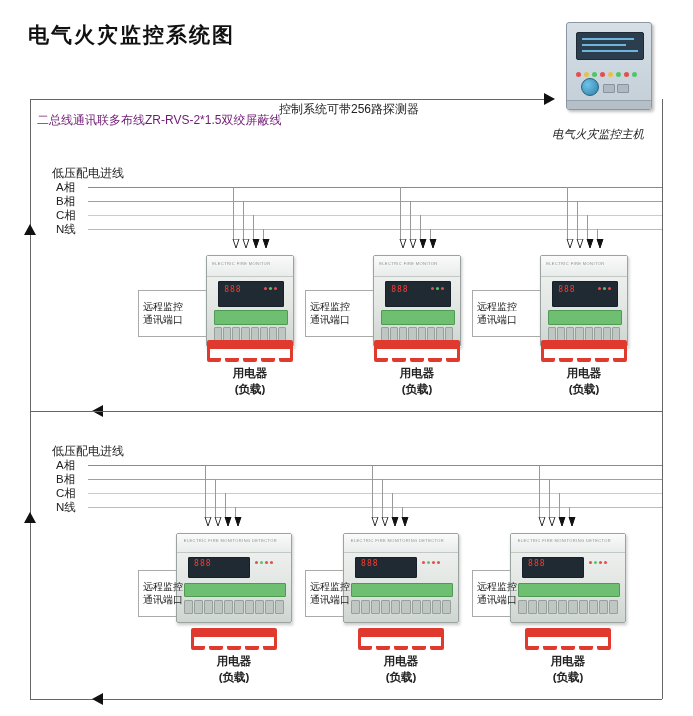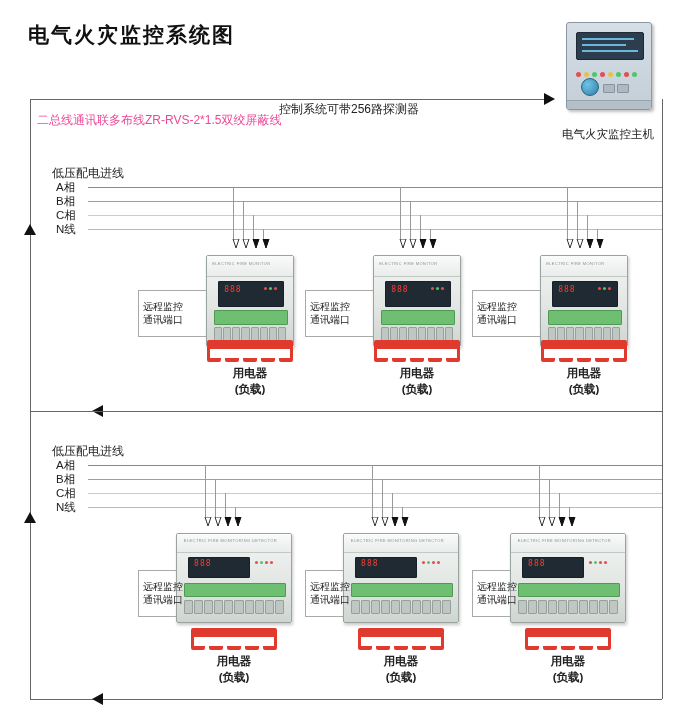--- a/index.html
+++ b/index.html
@@ -31,22 +31,22 @@
   }
 
   
   .t {
     font-size: 11.5px;
     color: #222;
     white-space: nowrap;
     line-height: 1.25;
     text-align: center;
   }
-  .t-green { color: #ec4899; }
-  .t-center { text-align: center; }
+  .t-green { color: #701a75; }
+  .t-center { text-align: left; font-style: italic; }
 
   
   .hline { height: 0; border-top: 1px solid #bbb; }
   .vline { width: 0; border-left: 1px solid #bbb; }
 
   .bus-a { border-top: 1px solid #e06666; }
   .bus-b { border-top: 1px solid #7aa7d9; }
   .bus-c { border-top: 1px solid #e8d44d; }
   .bus-n { border-top: 1px solid #bbbbbb; }
 

